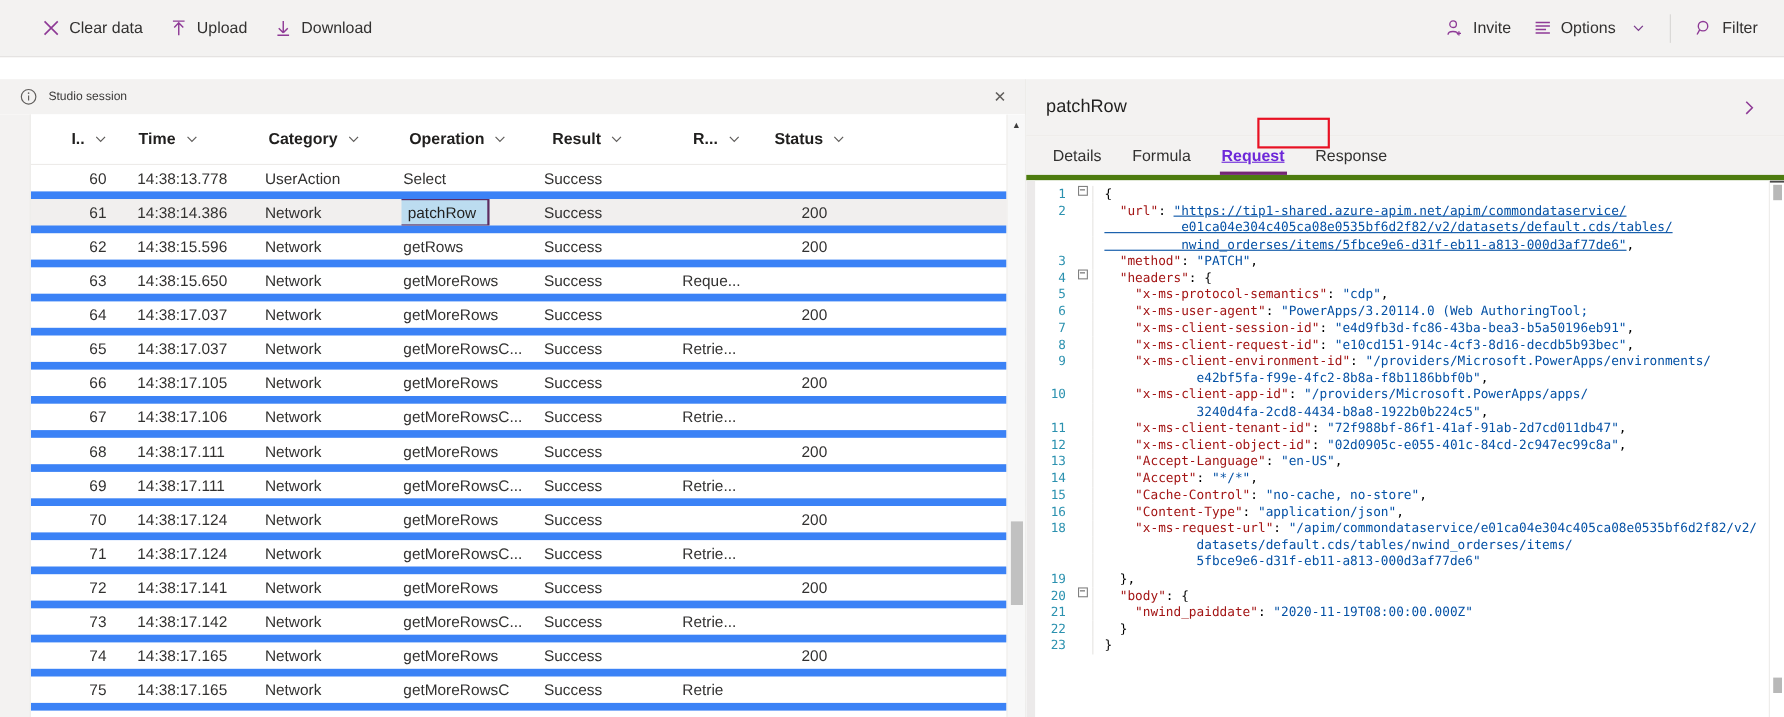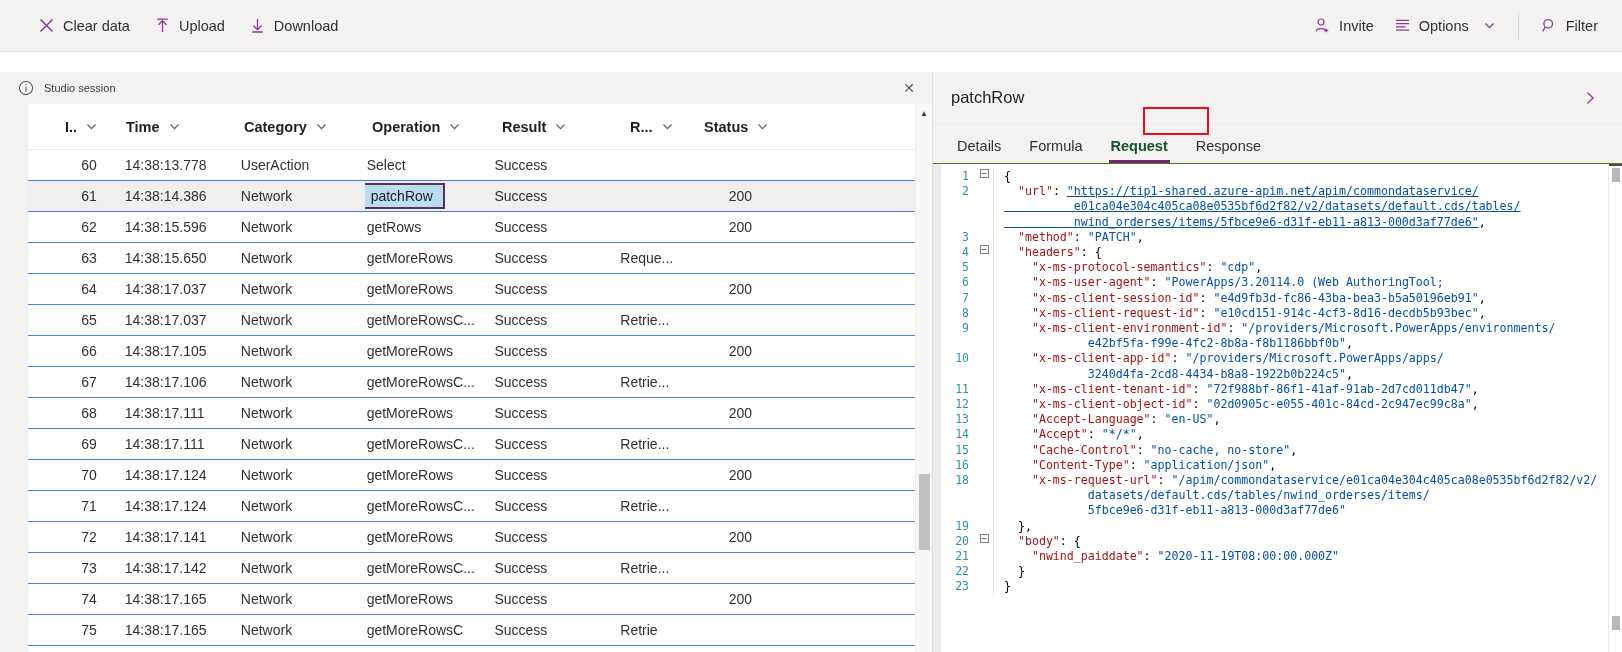--- a/index.html
+++ b/index.html
@@ -70,21 +70,21 @@
     font-size: 14.5px; color: #201f1e; font-weight: 600;
     cursor: pointer; overflow: hidden; white-space: nowrap;
     height: 100%;
   }
   .hcell .hc-chev { color: #605e5c; display: inline-flex; flex: 0 0 auto; }
 
   .grid-rows { flex: 1; overflow: hidden; position: relative; }
   .grow {
     display: flex; align-items: center;
     height: 31px; min-height: 31px;
-    border-bottom: 1px solid #3b82f6;
+    border-bottom: 7px solid #3b82f6;
     font-size: 14px; color: #323130;
   }
   .grow.sel { background: #f1efee; }
   .gcell { display: flex; align-items: center; height: 100%; overflow: hidden; white-space: nowrap; }
   .cell-box {
     display: inline-flex; align-items: center;
     background: #bcdcf0; border: 2px solid #5d2c61;
     padding: 3px 10px; margin-left: -8px;
     font-size: 14px; color: #201f1e;
   }
@@ -129,31 +129,31 @@
   .rp-expand {
     margin-left: auto; width: 28px; height: 28px;
     display: flex; align-items: center; justify-content: center;
     color: #8e3a96; cursor: pointer; background: none; border: none;
   }
   .rp-tabs {
     height: 40px; min-height: 40px;
     display: flex; align-items: flex-end;
     padding: 0 10px 0 10px;
     background: #f3f2f1;
-    border-bottom: 1px solid #4d7c0f;
+    border-bottom: 5px solid #4d7c0f;
     position: relative;
   }
   .rtab {
     position: relative;
     padding: 0 14px 9px 14px;
     font-size: 14.5px; color: #323130;
     cursor: pointer; background: none; border: none;
     white-space: nowrap;
   }
-  .rtab.active { font-weight: 700; color: #14532d; }
+  .rtab.active { font-weight: 700; color: #6d28d9; text-decoration: underline; }
   .rtab.active::after {
     content: ""; position: absolute; left: 12px; right: 12px; bottom: 0;
     height: 3px; background: #742774;
   }
   .tab-annot {
     position: absolute;
     border: 2.5px solid #e81123;
     pointer-events: none;
     left: 1143px; top: 107px; width: 66px; height: 28px;
   }

